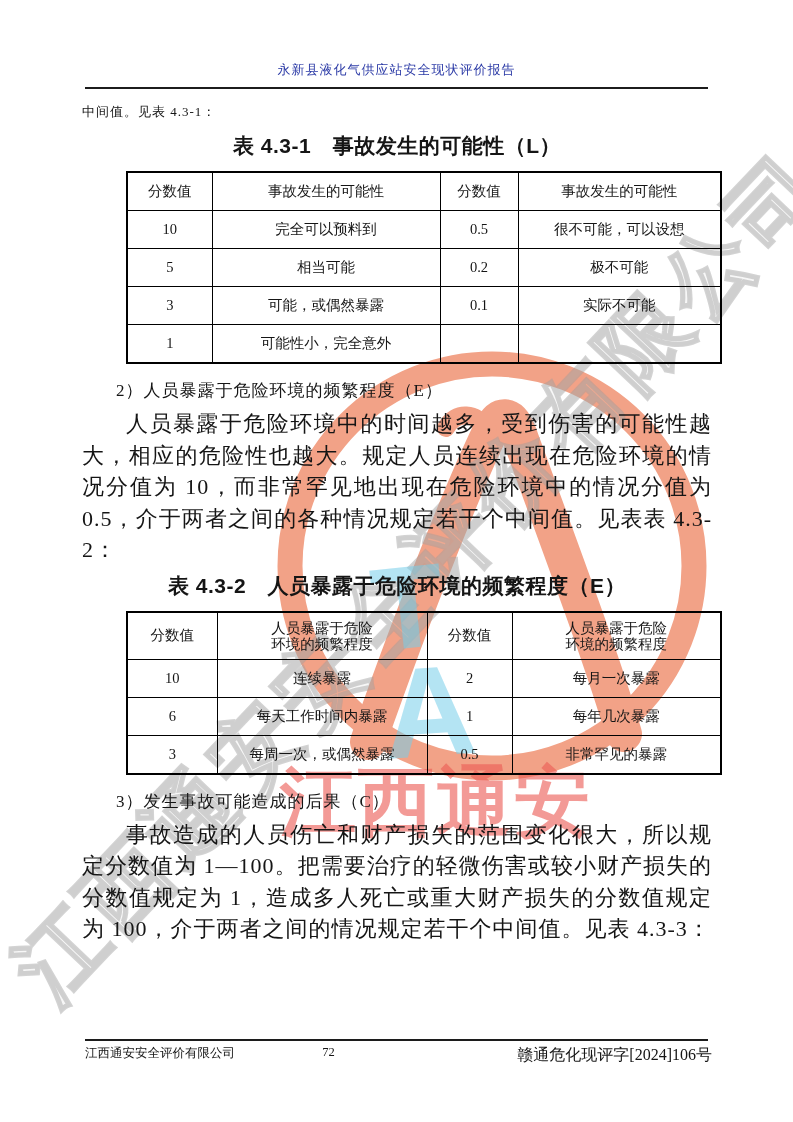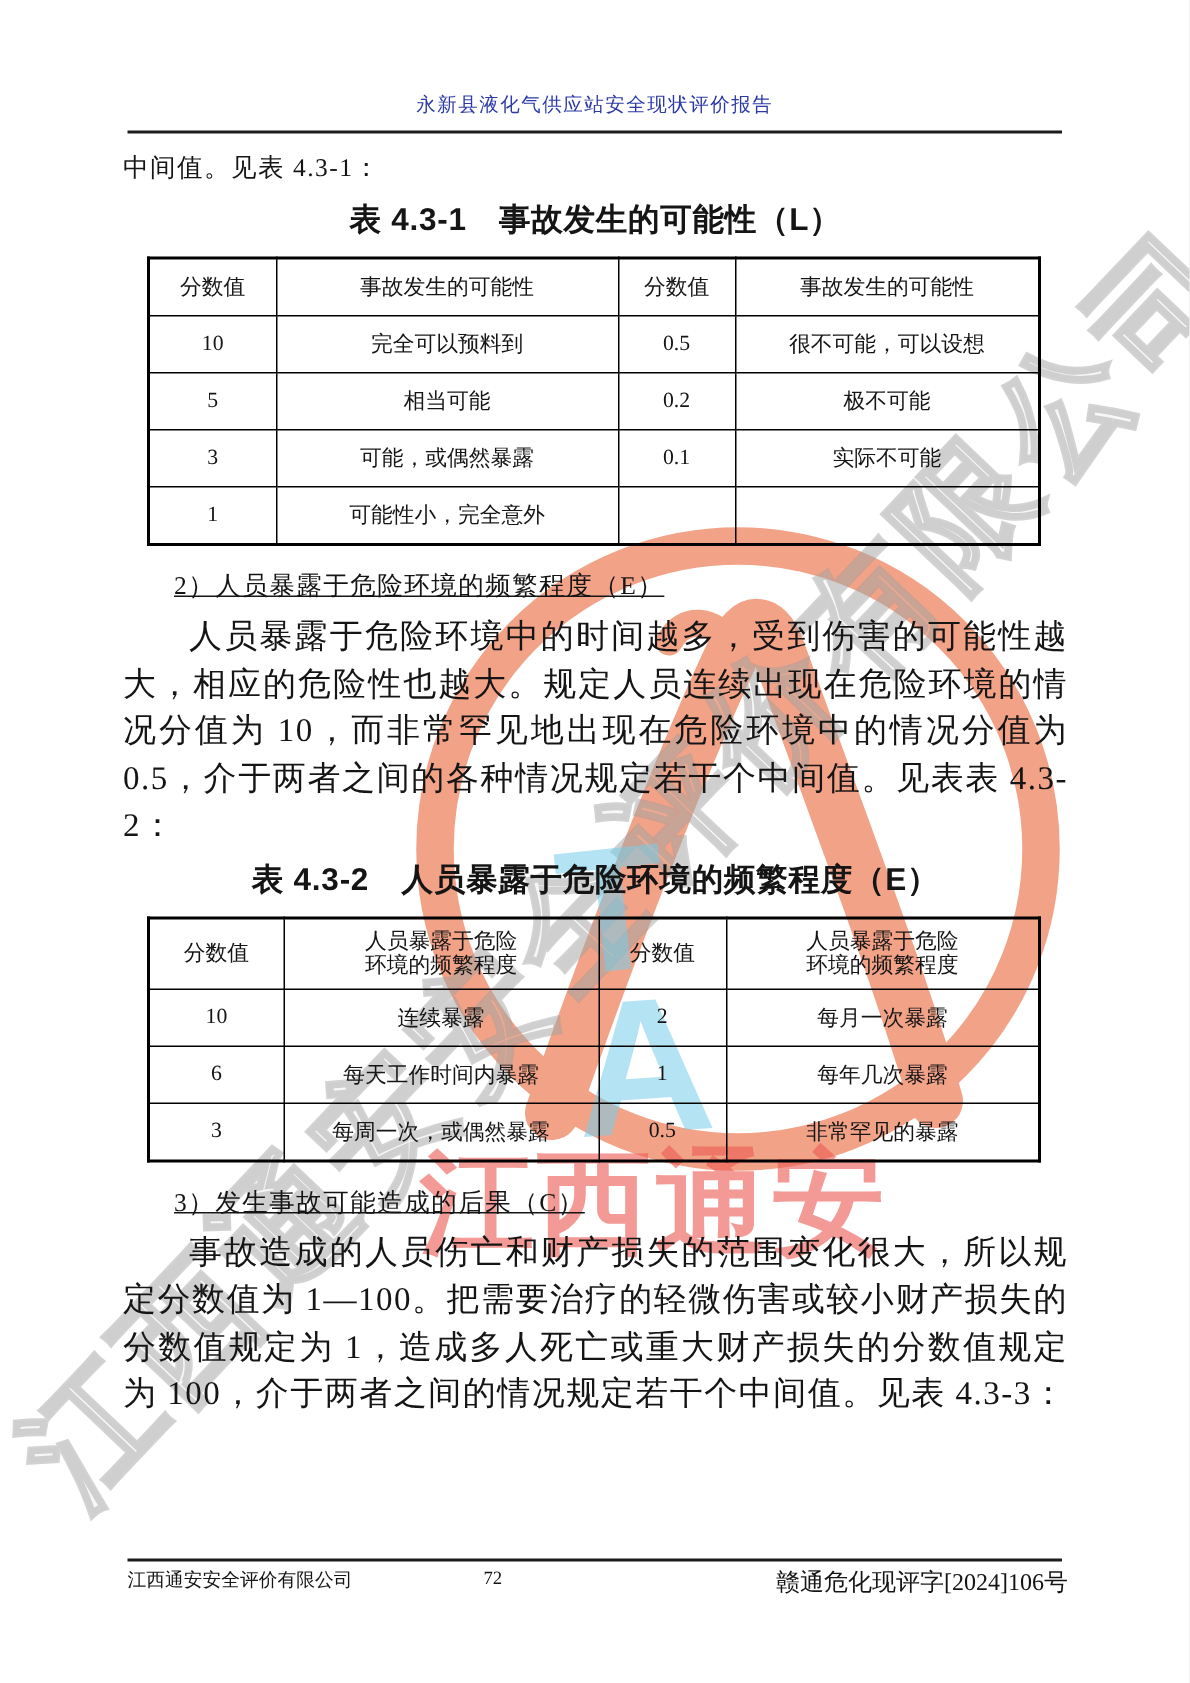--- a/index.html
+++ b/index.html
@@ -39,32 +39,32 @@
   }
   .header-rule { position:absolute; top:87px; left:85px; width:623px; border-top:2px solid #1c1c1c; z-index:2; }
 
   .footer-rule { position:absolute; top:1039px; left:85px; width:623px; border-top:2px solid #1c1c1c; z-index:2; }
   .footer-left  { position:absolute; top:1045px; left:85px;  font-size:12.5px; z-index:2; }
   .footer-center{ position:absolute; top:1045px; left:0; width:657px; text-align:center; font-size:12.5px; z-index:2; }
   .footer-right { position:absolute; top:1045px; right:81px; font-size:16px; z-index:2; }
 
   
   .content { position:absolute; left:82px; top:98px; width:630px; z-index:1; }
-  .bodyline { margin:0 0 6px 0; font-size:17px; line-height:28px; letter-spacing:1px; }
+  .bodyline { margin:0 0 6px 0; font-size:13px; line-height:28px; letter-spacing:1px; }
   .tbl-title {
     margin:4px 0 11px 0; text-align:center; font-weight:bold; font-size:21px;
     font-family:"Liberation Sans", sans-serif; letter-spacing:0.5px;
   }
-  .heading { margin:12px 0 2px 0; font-size:17px; line-height:30px; text-indent:2em; letter-spacing:1px;text-decoration:underline; }
+  .heading { margin:12px 0 2px 0; font-size:17px; line-height:30px; text-indent:2em; letter-spacing:1px; }
   .para {
     margin:2px 0 6px 0; font-size:22px; line-height:31.5px; letter-spacing:1px;
     text-indent:2em; text-align:justify;
   }
   table.tbl {
-    width:594px; margin:0 0 10px 16px; border-collapse:collapse;
+    width:594px; margin:0 0 10px 44px; border-collapse:collapse;
     font-size:14.5px; table-layout:fixed;
     border:2px solid #000;
   }
   table.tbl th, table.tbl td {
     border:1px solid #000; text-align:center; vertical-align:middle;
     font-weight:normal; height:37px; padding:0 3px; overflow:hidden;
   }
   table.t2 th.wrap { white-space:pre-line; line-height:16px; height:46px; }
 </style>
 </head>

